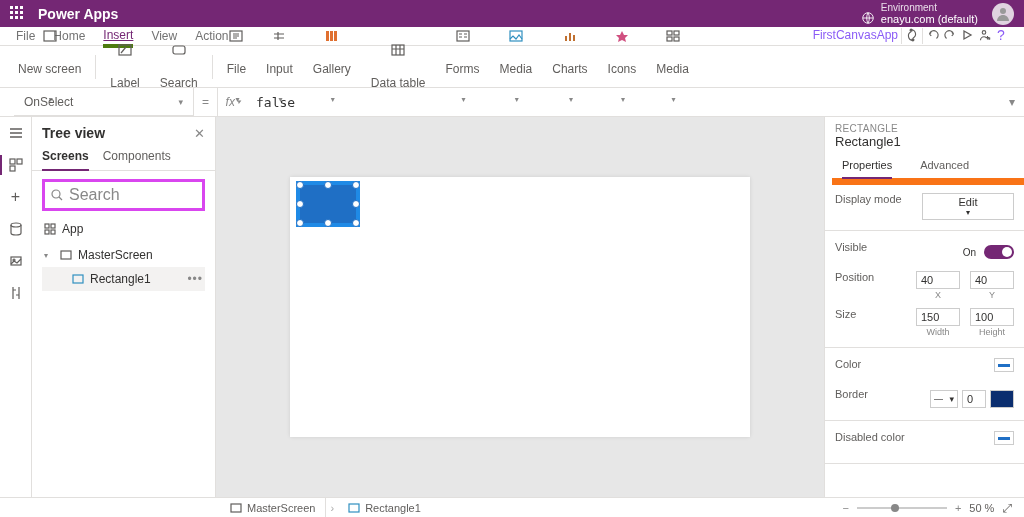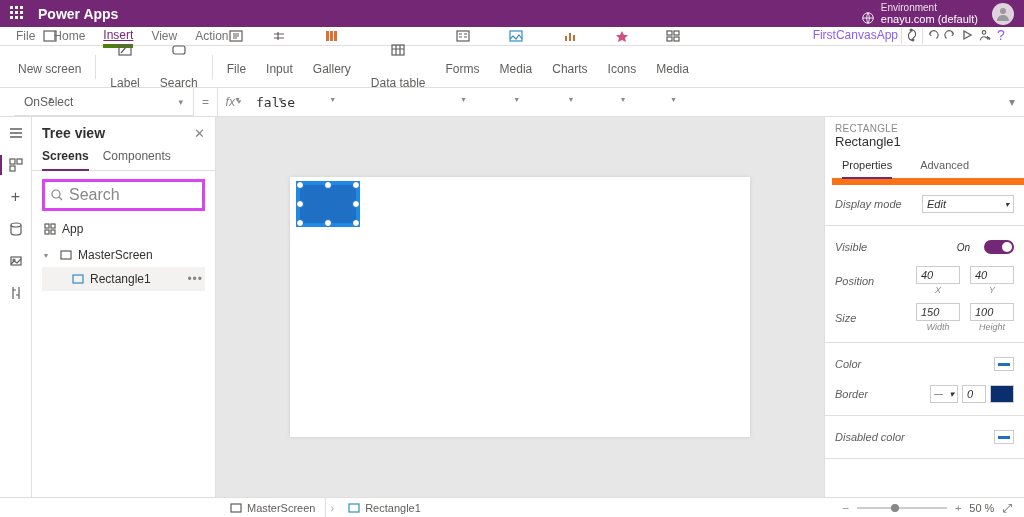--- a/index.html
+++ b/index.html
@@ -75,26 +75,26 @@
 .sel-handle { width: 8px; height: 8px; border-radius: 50%; background: #fff; border: 1px solid #1f6fc5; position: absolute; }
 
 
 .prop-panel { width: 200px; border-left: 1px solid #e1dfdd; display: flex; flex-direction: column; font-size: 11px; }
 .prop-panel .p-type { padding: 6px 10px 0; color: #888; font-size: 10px; text-transform: uppercase; letter-spacing: 0.3px; }
 .prop-panel .p-name { padding: 0 10px 6px; font-size: 13px; }
 .prop-tabs { display: flex; gap: 28px; padding: 0 10px; border-bottom: 7px solid #f97316; margin-left: 7px; }
 .prop-tabs .pt { padding: 4px 0 6px; font-size: 11px; color: #605e5c; cursor: pointer; }
 .prop-tabs .pt.active { color: #323130; border-bottom: 2px solid #742774; margin-bottom: -1px; }
 .prop-body { padding: 8px 10px; display: flex; flex-direction: column; gap: 8px; overflow: auto; }
-.prow { display: flex; align-items: center; justify-content: space-between; min-height: 22px; font-style: italic; }
+.prow { display: flex; justify-content: space-between; min-height: 22px; }
 .prow .plabel { color: #605e5c; }
-.pval-select { border: 1px solid #ccc; padding: 2px 4px; width: 92px; display: flex; align-items: center; justify-content: space-between; font-size: 11px; background:#fff; }
+.pval-select { border: 1px solid #ccc; padding: 2px 4px; width: 92px; display: flex; align-items: center; justify-content: space-between; font-size: 11px; background:#fff;flex-direction:column; }
 .toggle { width: 30px; height: 14px; background: #742774; border-radius: 7px; position: relative; }
 .toggle::after { content: ''; position: absolute; right: 2px; top: 2px; width: 10px; height: 10px; background: #fff; border-radius: 50%; }
-.toggle-wrap { display:flex; align-items:center; gap:14px; }
+.toggle-wrap { display:flex; align-items:center; gap:8px; }
 .prow .num-pair { display: flex; gap: 10px; }
 .num-box { border: 1px solid #ccc; width: 44px; padding: 2px 4px; font-size: 11px; background:#fff; }
 .num-sub { font-size: 9px; color: #888; text-align: center; margin-top: 1px; }
 .p-sep { height: 1px; background: #e1dfdd; margin: 2px -10px; }
 .swatch { width: 20px; height: 14px; border: 1px solid #ccc; background: #fff; display:flex; align-items:center; justify-content:center; }
 .swatch-line { width: 12px; height: 3px; background: #1f6fc5; }
 .border-row { display:flex; gap:4px; align-items:center; }
 .border-style { border:1px solid #ccc; width:28px; height:18px; display:flex; align-items:center; justify-content:space-between; padding:0 3px; font-size:9px; background:#fff; }
 .border-color { width:24px; height:18px; background:#0b2e6f; border:1px solid #ccc; }
 

